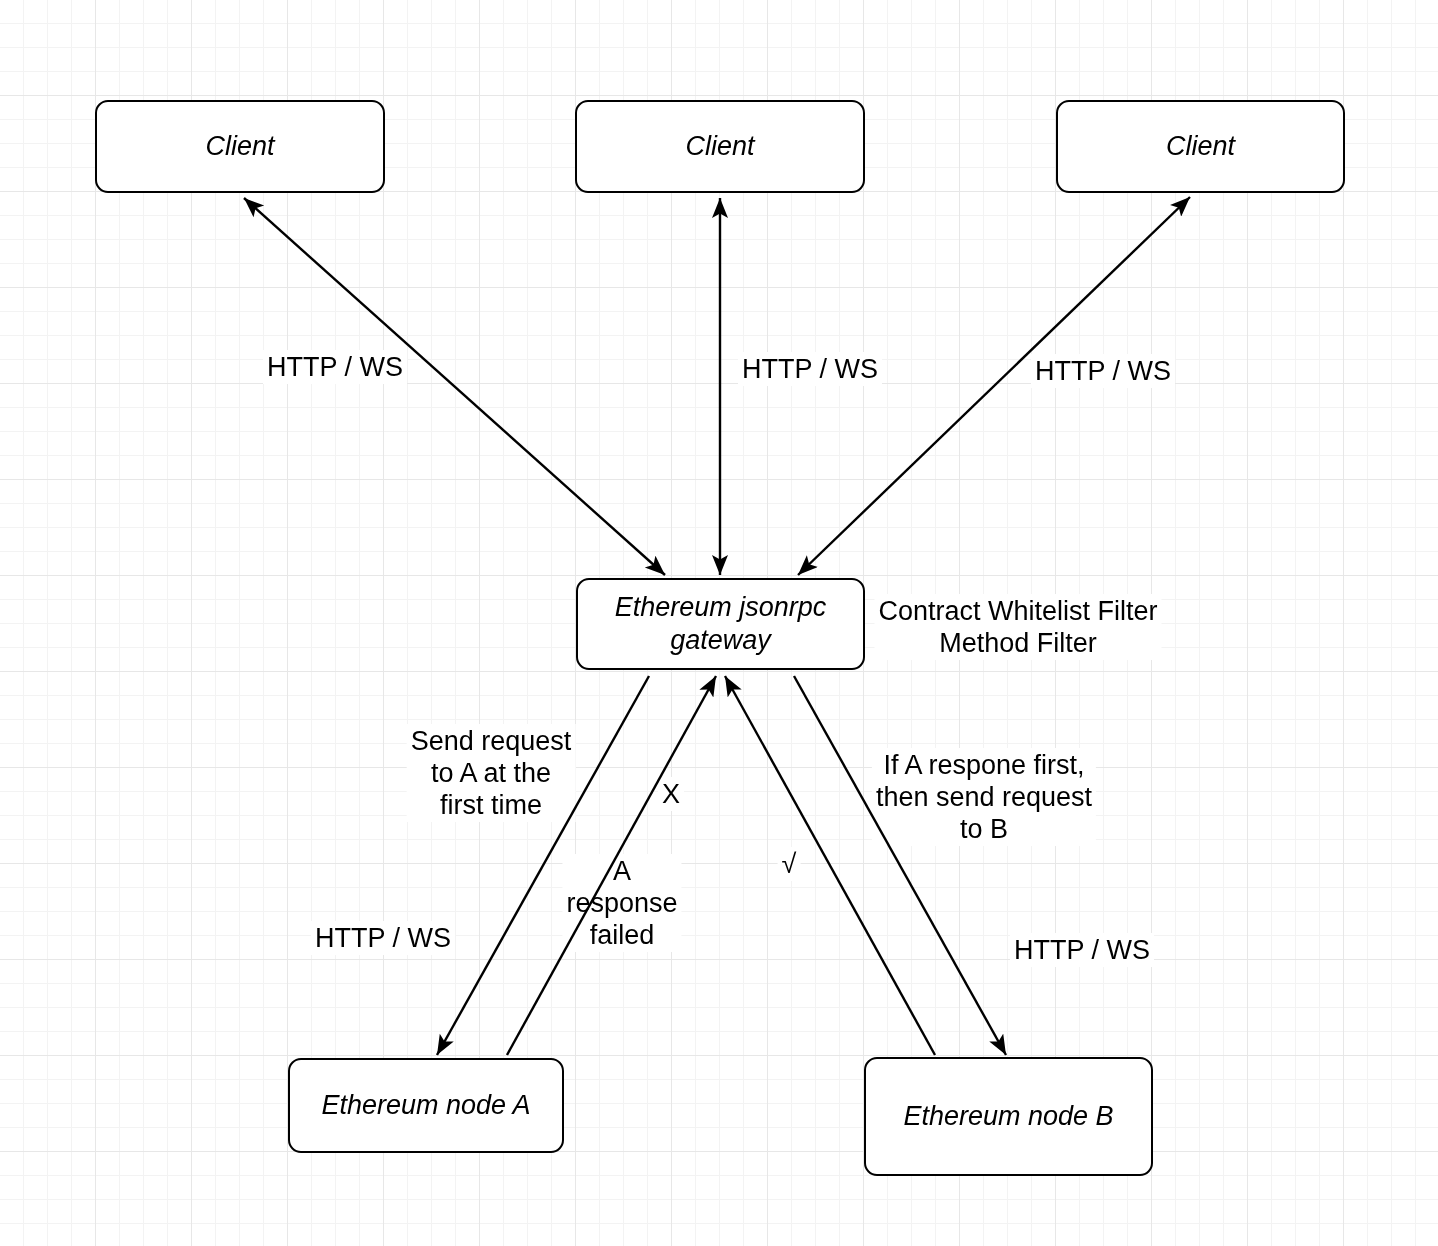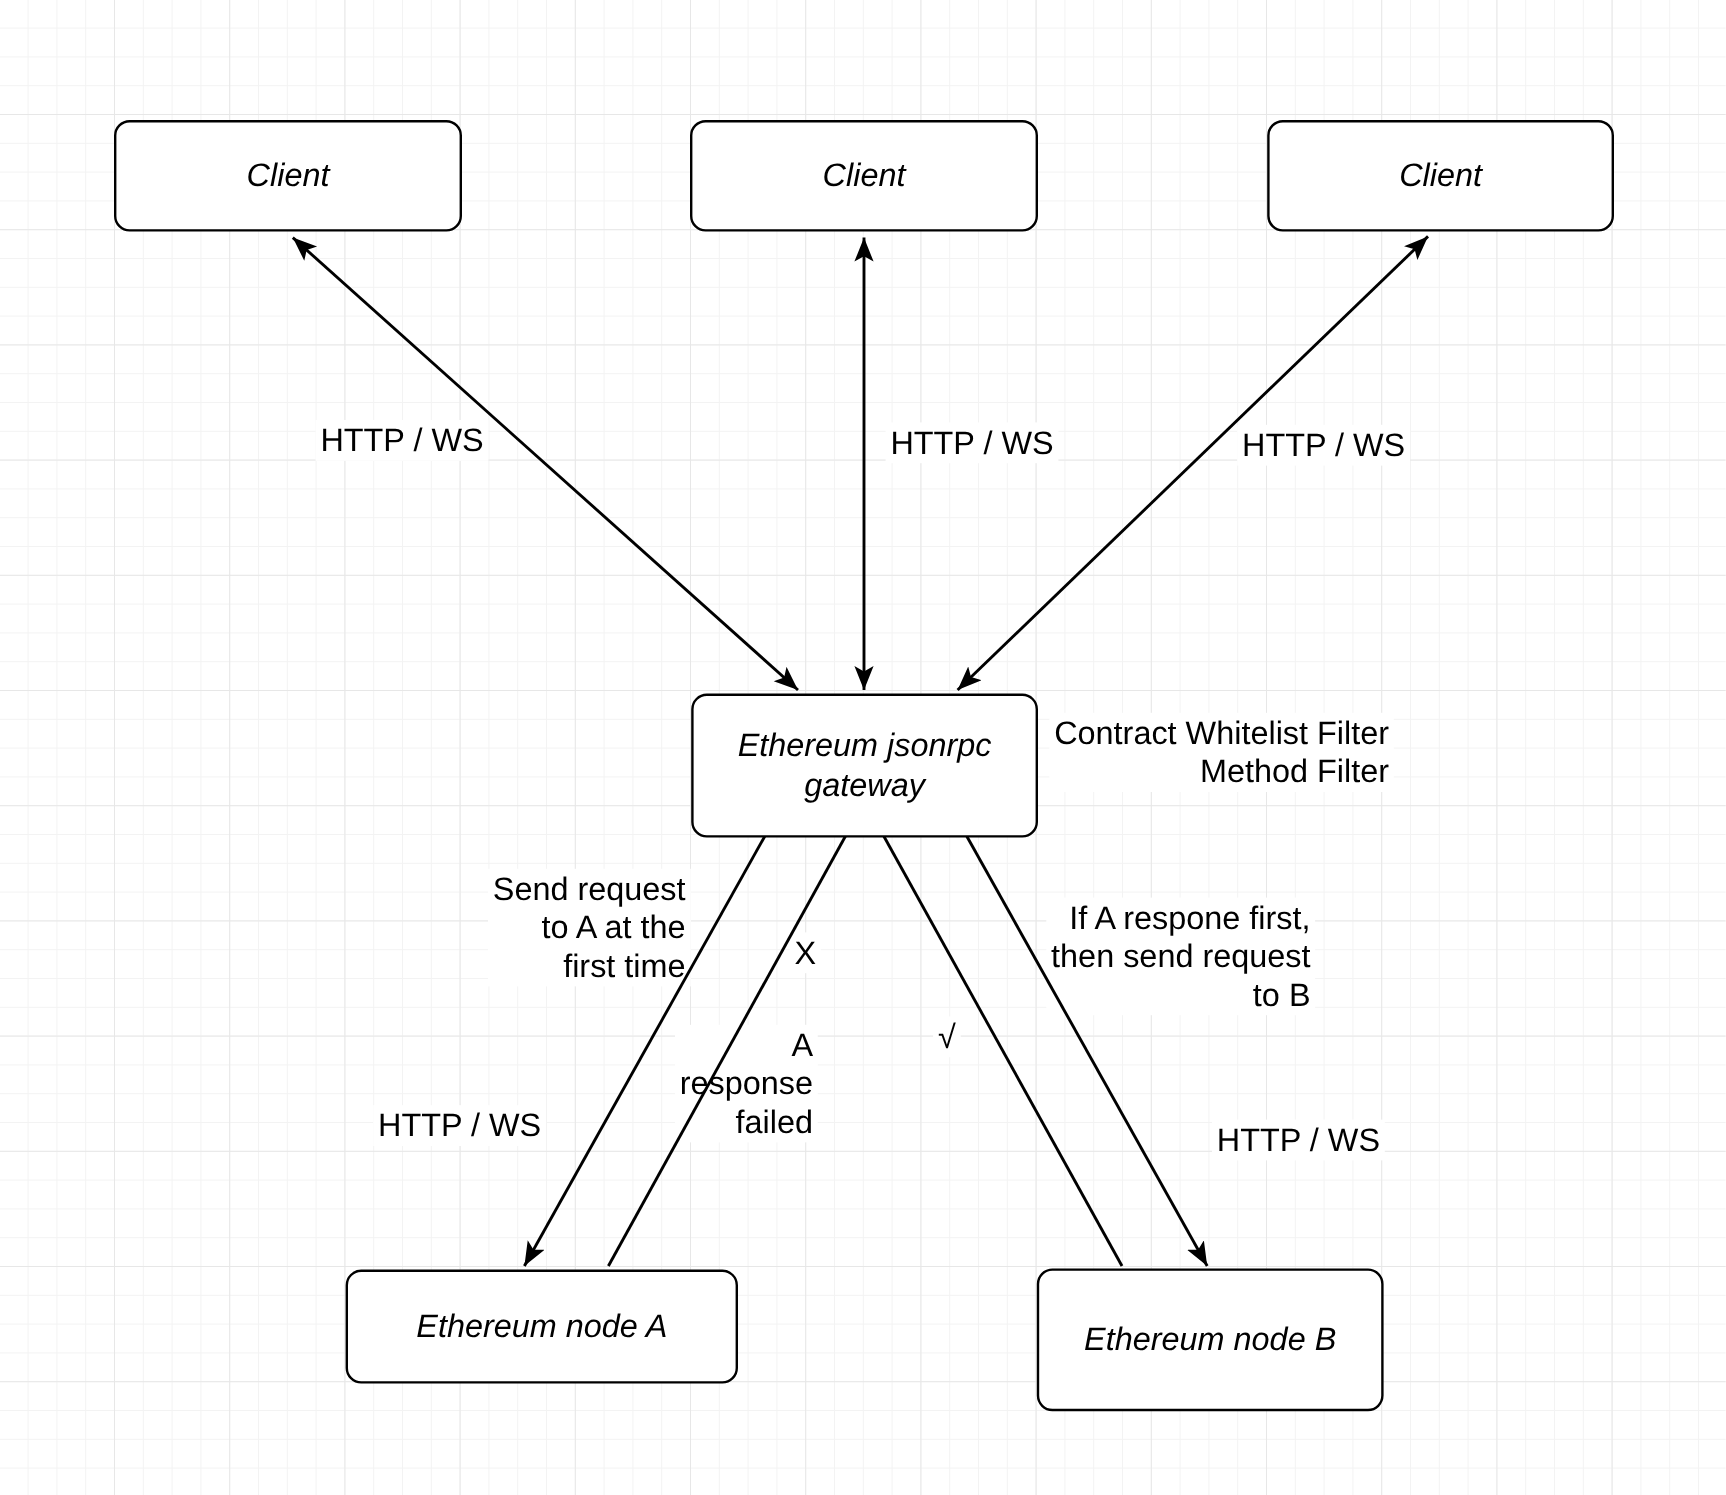--- a/index.html
+++ b/index.html
@@ -19,21 +19,21 @@
       linear-gradient(90deg, #e7e7e7 1px, transparent 1px),
       linear-gradient(#f3f3f3 1px, transparent 1px),
       linear-gradient(90deg, #f3f3f3 1px, transparent 1px);
     background-size: 96px 96px, 96px 96px, 24px 24px, 24px 24px;
     background-position: -1px -1px;
   }
   .lbl {
     position: absolute;
     transform: translate(-50%, -50%);
     white-space: pre-line;
-    text-align: right;
+    text-align: center;
     font-size: 27px;
     line-height: 32px;
     background: #ffffff;
     padding: 1px 4px;
     z-index: 1;
   }
   .wires {
     position: absolute;
     left: 0; top: 0;
     width: 1438px; height: 1246px;
@@ -101,24 +101,24 @@
 
   <div class="node" style="left:95px;   top:100px;  width:290px; height:93px;">
     <span>Client</span>
   </div>
   <div class="node" style="left:575px;  top:100px;  width:290px; height:93px;">
     <span>Client</span>
   </div>
   <div class="node" style="left:1056px; top:100px;  width:289px; height:93px;">
     <span>Client</span>
   </div>
-  <div class="node" style="left:576px;  top:578px;  width:289px; height:120px;">
+  <div class="node" style="left:576px;  top:578px;  width:289px; height:92px;">
     <span>Ethereum jsonrpc
 gateway</span>
   </div>
-  <div class="node" style="left:288px;  top:1058px; width:327px; height:95px;">
+  <div class="node" style="left:288px;  top:1058px; width:276px; height:95px;">
     <span>Ethereum node A</span>
   </div>
   <div class="node" style="left:864px;  top:1057px; width:289px; height:119px;">
     <span>Ethereum node B</span>
   </div>
 
 </div>
 
 </body></html>

